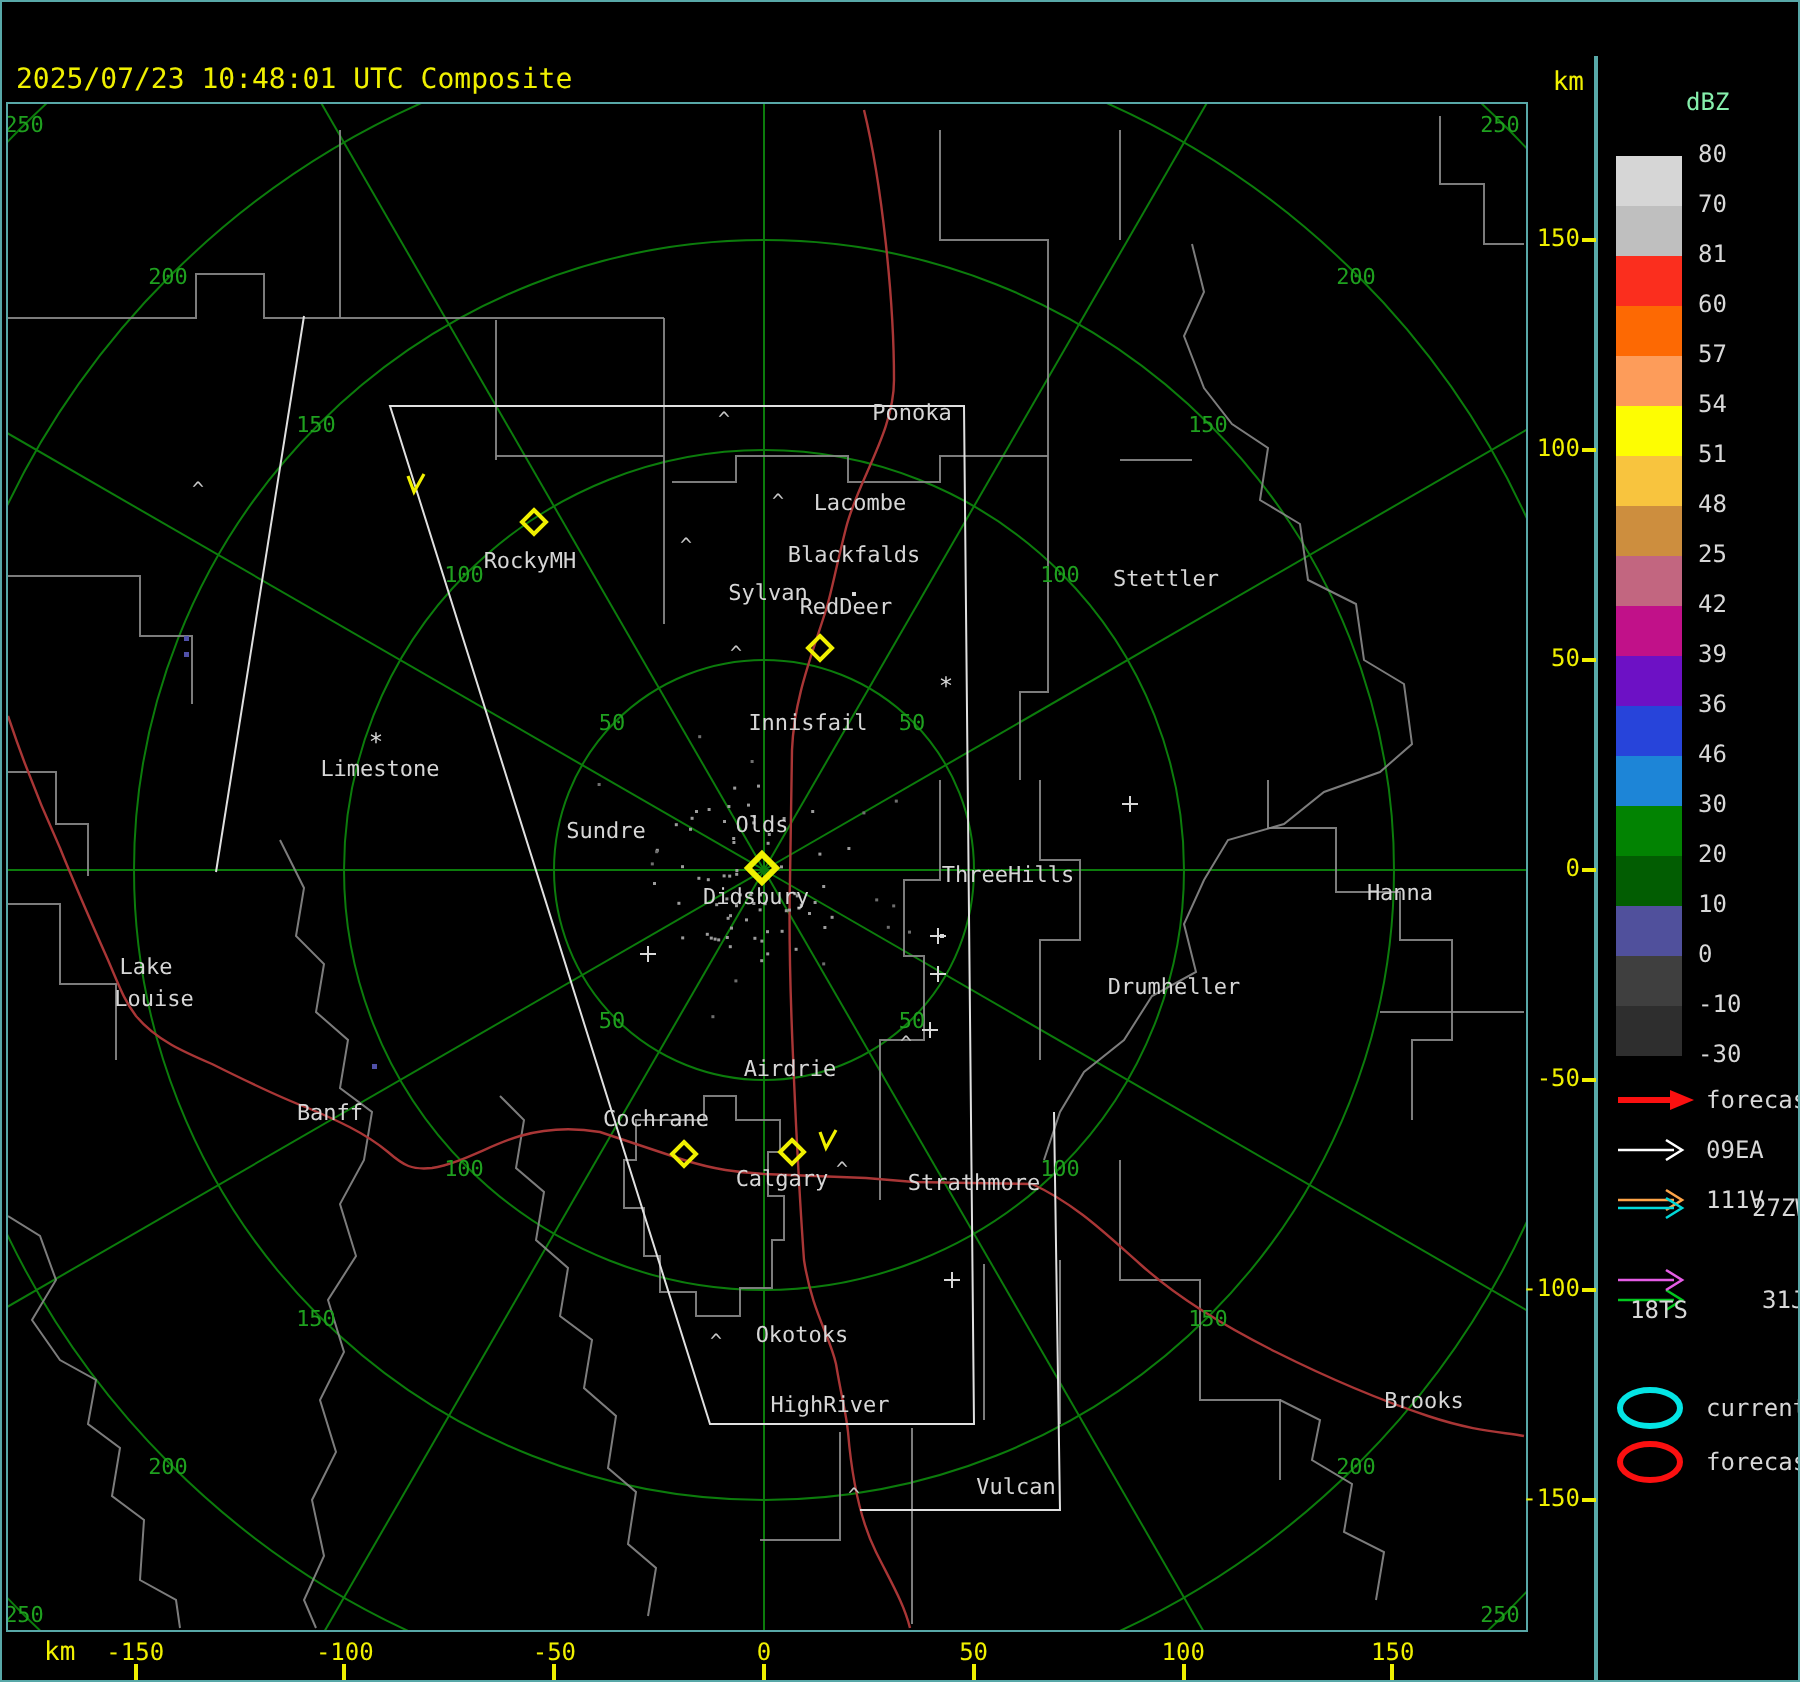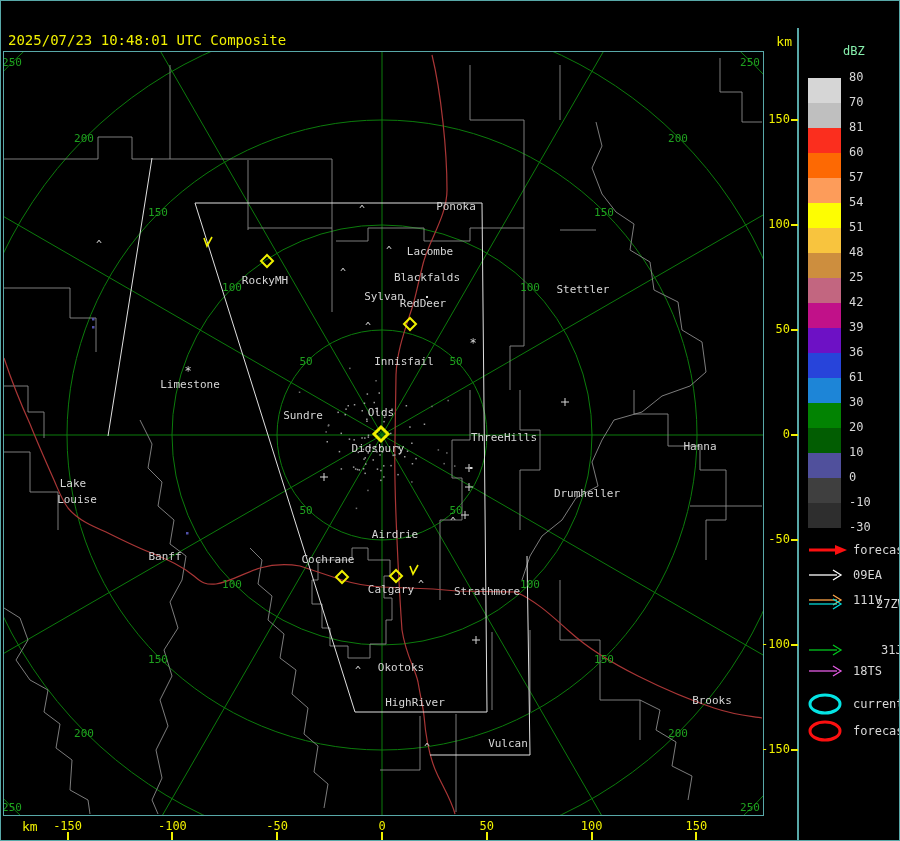--- a/index.html
+++ b/index.html
@@ -303,21 +303,21 @@
     <div class="swlabel" style="top: 245px;">48</div>
     <div class="swatch" style="top: 278px; background: rgb(194, 102, 128);"></div>
     <div class="swlabel" style="top: 270px;">25</div>
     <div class="swatch" style="top: 303px; background: rgb(193, 17, 137);"></div>
     <div class="swlabel" style="top: 295px;">42</div>
     <div class="swatch" style="top: 328px; background: rgb(109, 17, 197);"></div>
     <div class="swlabel" style="top: 320px;">39</div>
     <div class="swatch" style="top: 353px; background: rgb(39, 68, 218);"></div>
     <div class="swlabel" style="top: 345px;">36</div>
     <div class="swatch" style="top: 378px; background: rgb(29, 133, 215);"></div>
-    <div class="swlabel" style="top: 370px;">61</div>
+    <div class="swlabel" style="top: 370px;">46</div>
     <div class="swatch" style="top: 403px; background: rgb(2, 131, 2);"></div>
     <div class="swlabel" style="top: 395px;">30</div>
     <div class="swatch" style="top: 428px; background: rgb(2, 93, 2);"></div>
     <div class="swlabel" style="top: 420px;">20</div>
     <div class="swatch" style="top: 453px; background: rgb(80, 80, 156);"></div>
     <div class="swlabel" style="top: 445px;">10</div>
     <div class="swatch" style="top: 478px; background: rgb(63, 63, 63);"></div>
     <div class="swlabel" style="top: 470px;">0</div>
     <div class="swatch" style="top: 503px; background: rgb(46, 46, 46);"></div>
     <div class="swlabel" style="top: 495px;">-10</div>
@@ -350,21 +350,21 @@
       </svg>
       <span class="legend-label">27ZW</span>
     </div>
     <div class="legend-row" style="top: 642px; gap: 28px;">
       <svg width="44" height="16">
         <line x1="3" y1="8" x2="31" y2="8" stroke="#02c81e" stroke-width="1.3"></line>
         <polyline points="27,3 35,8 27,13" fill="none" stroke="#02c81e" stroke-width="1.3"></polyline>
       </svg>
       <span class="legend-label">31JP</span>
     </div>
-    <div class="legend-row" style="top: 663px;">
+    <div class="legend-row" style="top: 632px; flex-direction: column;">
       <svg width="44" height="16">
         <line x1="3" y1="8" x2="31" y2="8" stroke="#e55ce5" stroke-width="1.3"></line>
         <polyline points="27,3 35,8 27,13" fill="none" stroke="#e55ce5" stroke-width="1.3"></polyline>
       </svg>
       <span class="legend-label">18TS</span>
     </div>
     <div class="legend-row" style="top: 692px;">
       <svg width="44" height="24">
         <ellipse cx="19" cy="12" rx="15" ry="9" fill="none" stroke="#04e4e4" stroke-width="3"></ellipse>
       </svg>

